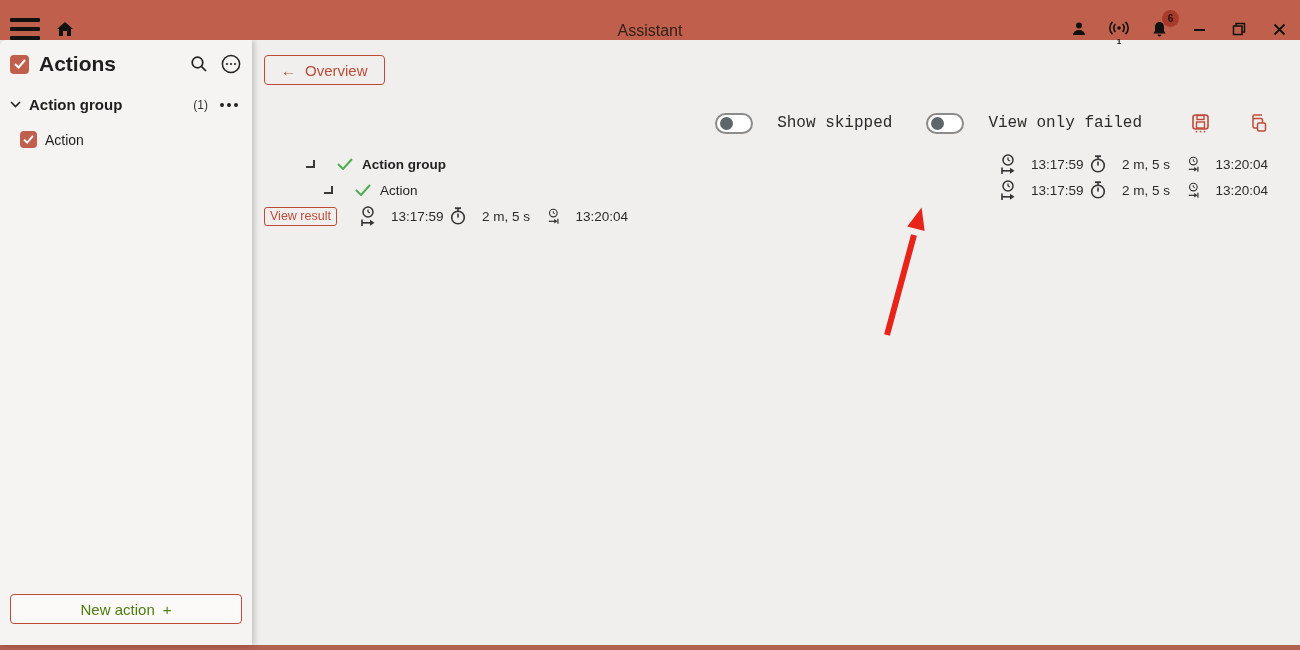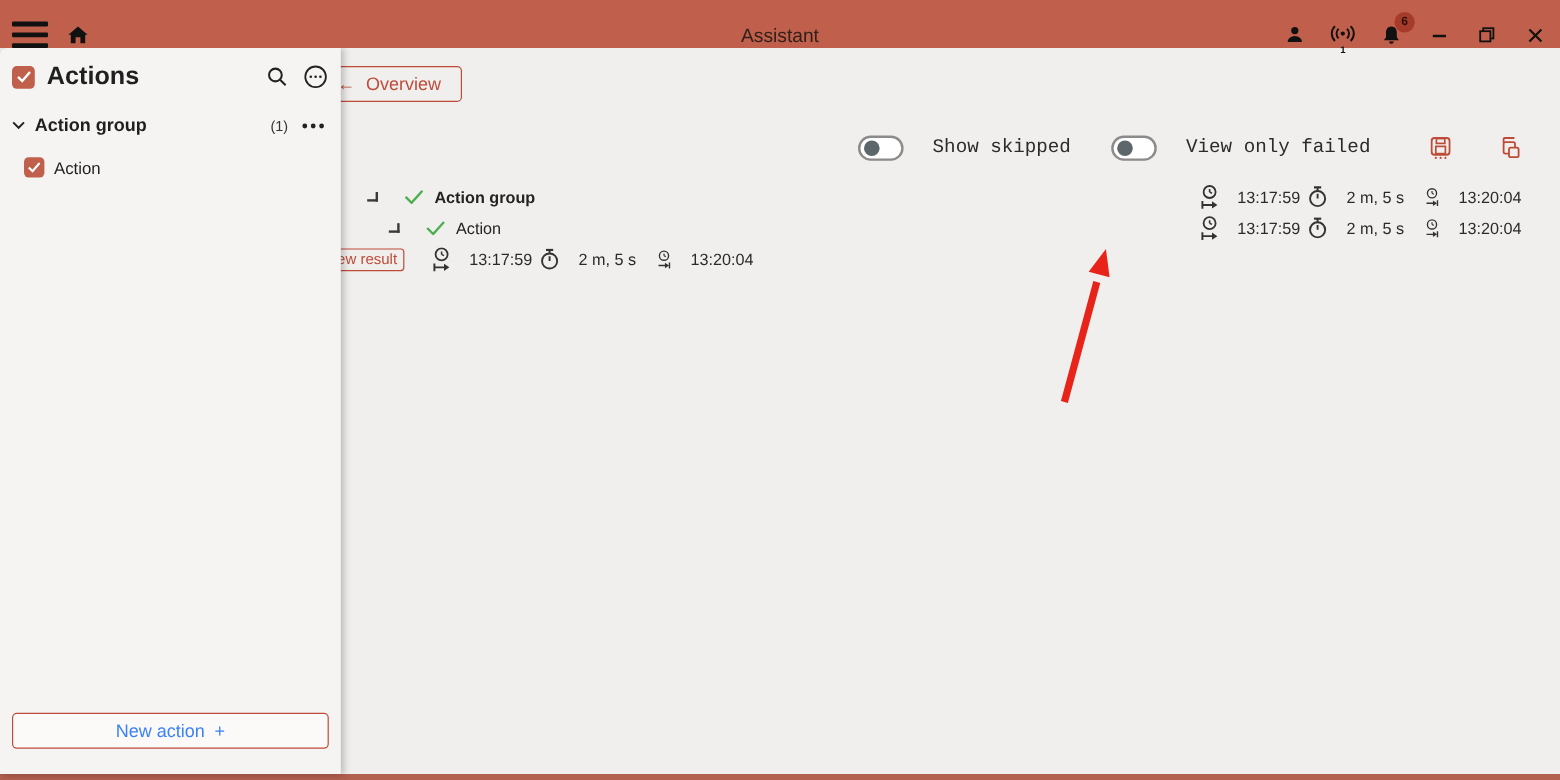--- a/index.html
+++ b/index.html
@@ -16,38 +16,38 @@
     color:#33201a; pointer-events:none; }
   .tb-right { margin-left:auto; display:flex; align-items:center; gap:18px; z-index:2;}
   .tb-icon { width:22px; height:22px; display:flex; align-items:center; justify-content:center; position:relative; cursor:pointer;}
   .badge { position:absolute; top:-8px; right:-9px; width:17px; height:17px; border-radius:50%;
     background:var(--accent-dark); color:#2a0f08; font-size:10px; font-weight:bold;
     display:flex; align-items:center; justify-content:center; }
   .signal-num { position:absolute; bottom:-6px; left:50%; transform:translateX(-50%);
     font-size:8px; color:#111; font-weight:bold;}
 
   
-  .sidebar { position:absolute; top:40px; left:0; width:284px; bottom:5px;
+  .sidebar { position:absolute; top:40px; left:0; width:252px; bottom:5px;
     background:var(--bg-sidebar); box-shadow:2px 0 6px rgba(0,0,0,.22);
     border-top-left-radius:6px; display:flex; flex-direction:column; padding:12px 10px 10px 10px; z-index:4;}
   .sb-header { display:flex; align-items:center; gap:10px; margin-bottom:20px;}
   .sb-title { font-size:21px; font-weight:bold; color:#1f1f1f; flex:1; }
   .checkbox { width:19px; height:19px; border-radius:4px; background:var(--accent);
     display:flex; align-items:center; justify-content:center; cursor:pointer; flex:none;}
   .checkbox.small { width:17px; height:17px; }
   .sb-group { display:flex; align-items:center; gap:8px; margin:0 0 18px 0; padding-left:0px;}
   .sb-group-label { font-size:15px; font-weight:bold; color:#1f1f1f; flex:1;}
   .sb-count { font-size:12px; color:#333; }
   .dots-h { display:flex; gap:3px; margin:0 4px; cursor:pointer;}
   .dots-h i { width:4px; height:4px; border-radius:50%; background:#222; }
   .sb-item { display:flex; align-items:center; gap:8px; padding-left:10px; }
   .sb-item-label { font-size:14px; color:#1f1f1f; }
   .sb-spacer { flex:1; }
   .btn-outline { height:30px; border:1px solid var(--red-line); border-radius:4px;
-    background:#fbfaf9; color:#3b82f6; font-size:15px; display:flex; align-items:center;
+    background:#fbfaf9; color:#4d7c0f; font-size:15px; display:flex; align-items:center;
     justify-content:center; gap:8px; margin-bottom:11px; cursor:pointer;}
   .btn-fill { height:31px; border:none; border-radius:4px; background:var(--accent);
     color:#1b0f0a; font-size:15px; font-weight:bold; display:flex; align-items:center;
     justify-content:center; gap:8px; cursor:pointer; box-shadow:0 1px 2px rgba(0,0,0,.3);}
 
   
   .main { position:absolute; top:40px; left:252px; right:0; bottom:5px; padding:15px 32px 0 12px; }
   .overview-btn { display:inline-flex; align-items:center; gap:9px; height:30px; padding:0 16px;
     border:1px solid var(--red-line); border-radius:4px; color:var(--red-line);
     font-size:15px; background:transparent; cursor:pointer; }

